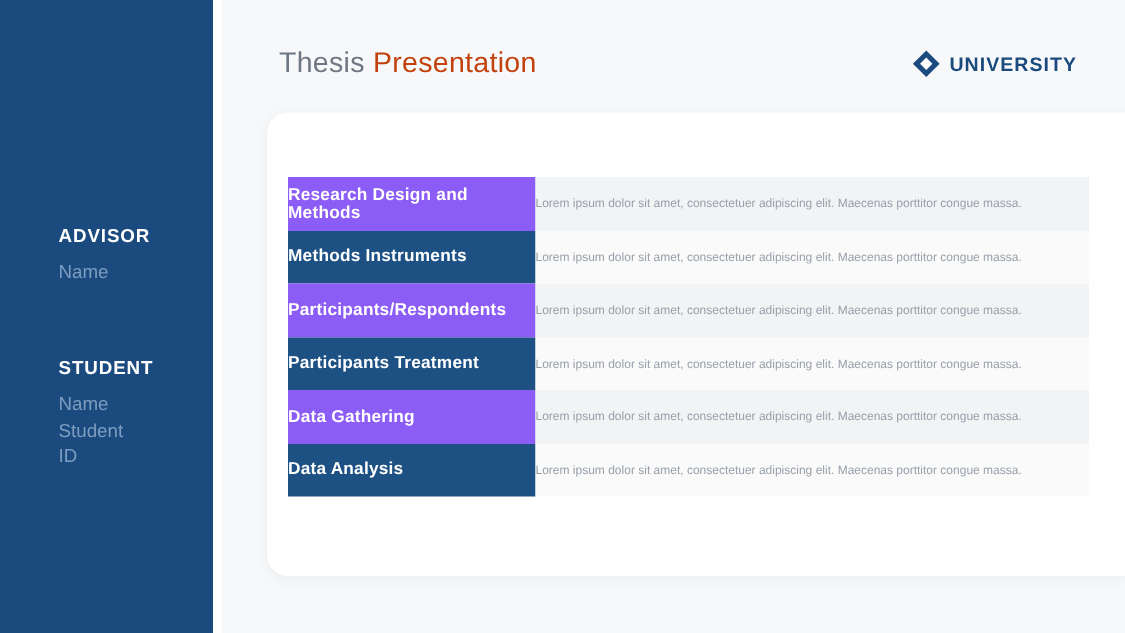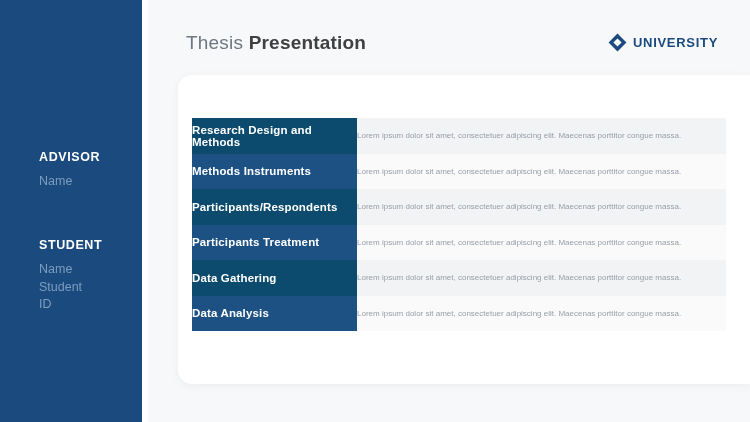--- a/index.html
+++ b/index.html
@@ -62,22 +62,22 @@
   
   .header-title {
     position: absolute;
     left: 186px;
     top: 32px;
     font-size: 19px;
     color: #6e7782;
     letter-spacing: 0.2px;
   }
   .header-title .strong {
-    color: #404040;
-    font-weight: bold;
+    color: #c2410c;
+    font-weight: normal;
     margin-top: 48px;
   }
   .brand {
     position: absolute;
     right: 32px;
     top: 33px;
     display: flex;
     align-items: center;
     gap: 6px;
   }
@@ -113,21 +113,21 @@
     width: 534px;
     border-collapse: collapse;
     table-layout: fixed;
   }
   .table td {
     padding: 0;
     vertical-align: middle;
   }
   .row-label {
     width: 165px;
-    background: #0c4a6e;
+    background: #8b5cf6;
     color: #ffffff;
     font-size: 11.5px;
     font-weight: bold;
     padding: 0 0 0 12px;
     height: 35.5px;
     letter-spacing: 0.15px;
   }
   .row-label.alt {
     background: #1d5184;
   }

